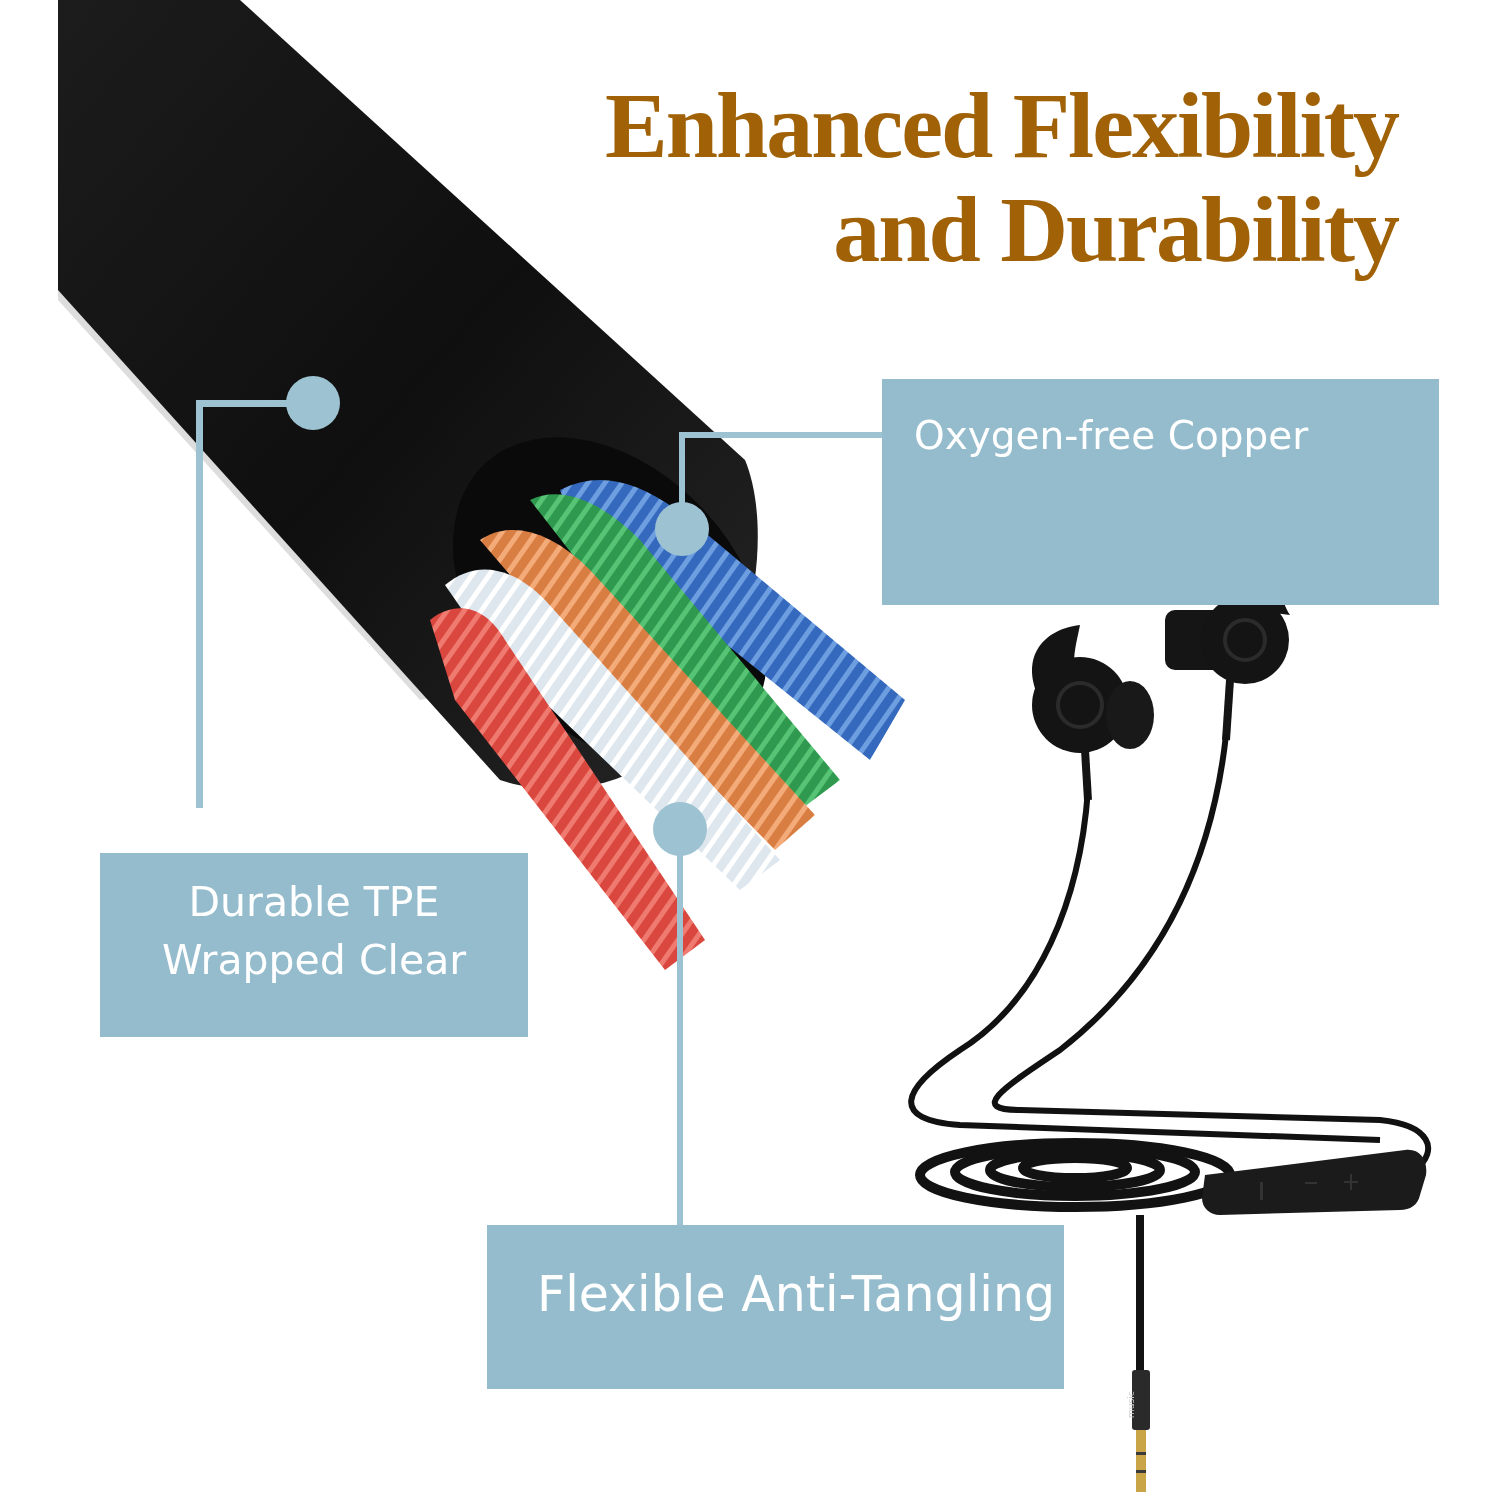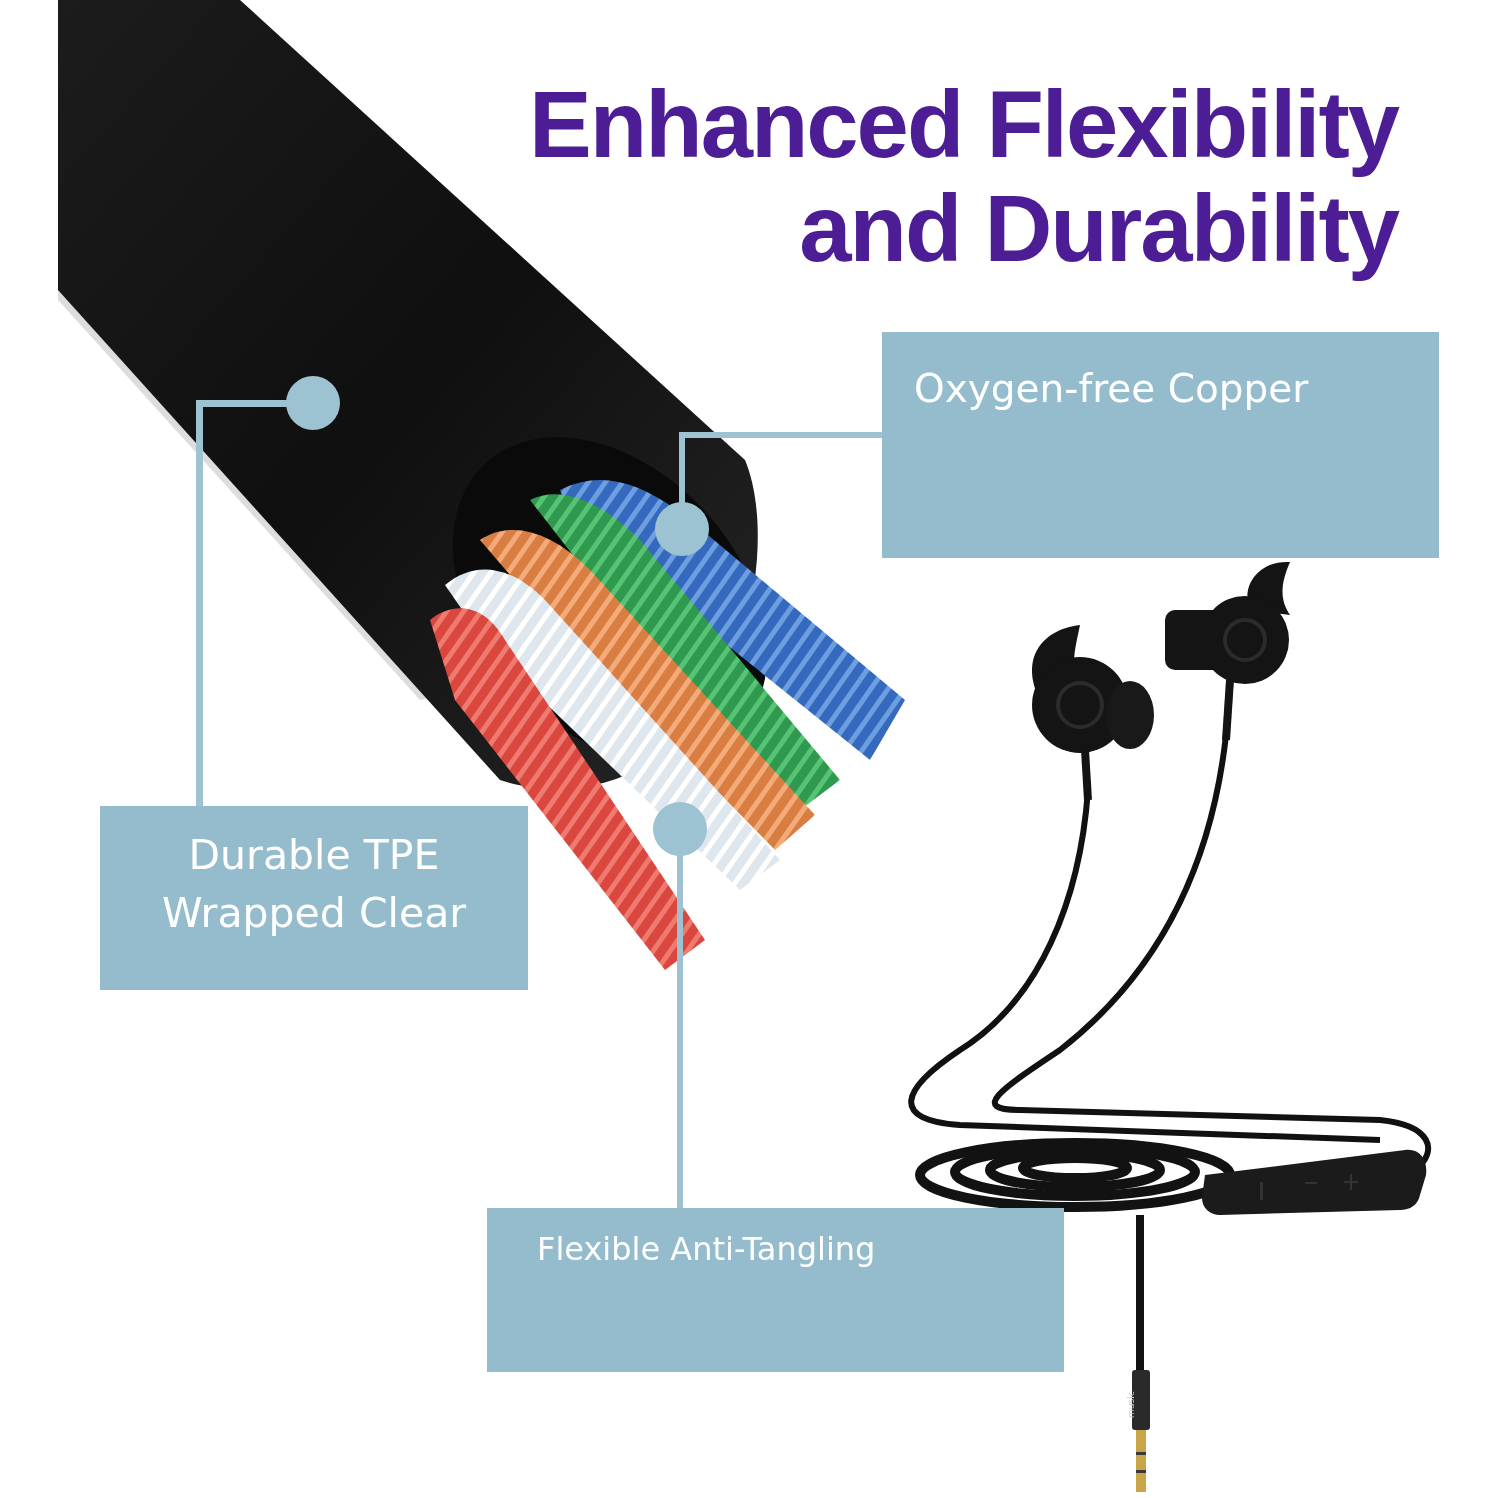--- a/index.html
+++ b/index.html
@@ -1,19 +1,19 @@
 <!DOCTYPE html>
 <html><head>
 <meta charset="utf-8">
 <style>
   html, body { margin:0; padding:0; background:#ffffff; }
   body { width:1498px; height:1498px; position:relative; overflow:hidden; font-family:"Liberation Sans", sans-serif; }
   .abs { position:absolute; }
-  .title { position:absolute; right:100px; text-align:right; color:#4c1d95; font-family:Liberation Sans, sans-serif; font-weight:bold; font-size:94px; letter-spacing:-2px; line-height:1; white-space:nowrap; }
-  .callout { position:absolute; background:#95bccd; color:#ffffff; font-family:"DejaVu Sans", sans-serif; box-sizing:border-box; }
+  .title { position:absolute; right:100px; text-align:right; color:#a16207; font-family:Liberation Serif, serif; font-weight:bold; font-size:94px; letter-spacing:-2px; line-height:1; white-space:nowrap; }
+  .callout { position:absolute; background:#95bccd; color:#ffffff; font-family:"DejaVu Sans", sans-serif; box-sizing:border-box;margin-top:47px; }
   .callout .line { display:block; white-space:nowrap; }
   .dot { position:absolute; width:54px; height:54px; border-radius:50%; background:#9dc3d3; }
   .leader { position:absolute; background:#9dc3d3; }
   svg { position:absolute; left:0; top:0; }
 </style>
 </head>
 <body>
 
 <svg width="1498" height="1498" viewBox="0 0 1498 1498">
   <defs>
@@ -114,15 +114,15 @@
 
 <div class="callout" style="left:882px;top:332px;width:557px;height:226px;padding:28px 0 0 32px;font-size:39px;line-height:57px;">
   <span class="line">Oxygen-free Copper</span>
 </div>
 
 <div class="callout" style="left:100px;top:806px;width:428px;height:184px;padding:20px 0 0 0;text-align:center;font-size:41px;line-height:58px;">
   <span class="line">Durable TPE</span>
   <span class="line">Wrapped Clear</span>
 </div>
 
-<div class="callout" style="left:487px;top:1208px;width:577px;height:164px;padding:12px 0 0 50px;font-size:32px;line-height:58px;">
+<div class="callout" style="left:487px;top:1178px;width:577px;height:164px;padding:41px 0 0 50px;font-size:49px;line-height:58px;">
   <span class="line">Flexible Anti-Tangling</span>
 </div>
 
 </body></html>

